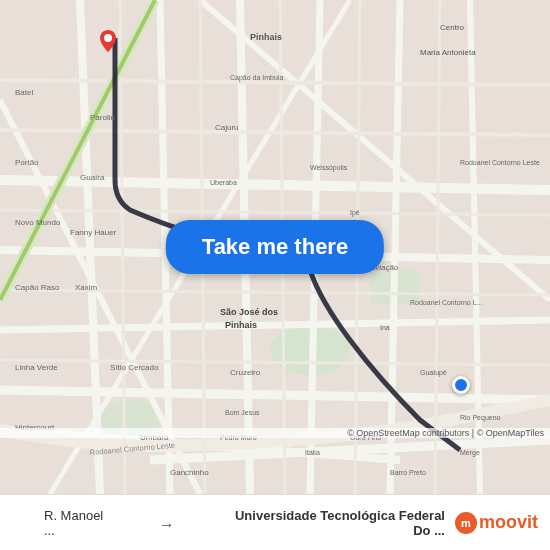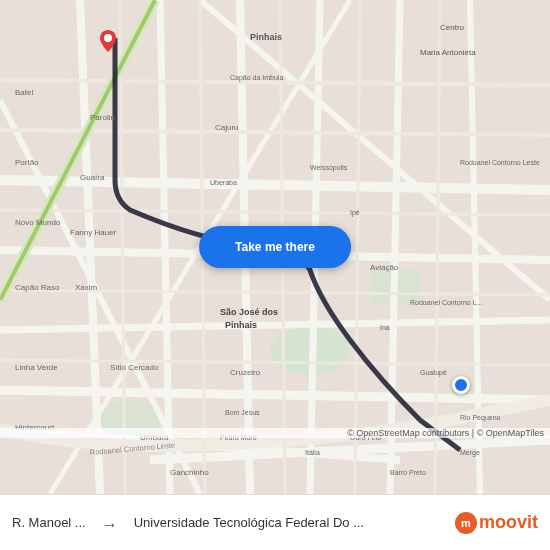--- a/index.html
+++ b/index.html
@@ -38,21 +38,21 @@
     .take-me-there-btn {
       position: absolute;
       top: 50%;
       left: 50%;
       transform: translate(-50%, -50%);
       background: #1a73e8;
       color: white;
       border: none;
       border-radius: 24px;
       padding: 14px 36px;
-      font-size: 12px;
+      font-size: 22px;
       font-weight: 600;
       cursor: pointer;
       z-index: 10;
       box-shadow: 0 2px 8px rgba(0,0,0,0.3);
       white-space: nowrap;
     }
 
     
     .bottom-bar {
       height: 56px;
@@ -61,38 +61,40 @@
       align-items: center;
       padding: 0 12px;
       gap: 10px;
       border-top: 1px solid #ddd;
       flex-shrink: 0;
     }
 
     .route-origin, .route-arrow, .route-destination {
       display: flex;
       align-items: center;
+      margin-left: 32px;
     }
 
     .route-origin-text {
       font-size: 13px;
       color: #333;
       font-weight: 500;
     }
 
     .route-arrow-icon {
       font-size: 16px;
       color: #555;
       margin: 0 6px;
     }
 
     .route-destination-text {
       font-size: 13px;
       color: #333;
-      font-weight: 400;
+      font-weight: 700;
+      text-align: right;
     }
 
     .moovit-logo {
       margin-left: auto;
       display: flex;
       align-items: center;
       gap: 2px;
     }
 
     .moovit-text {

